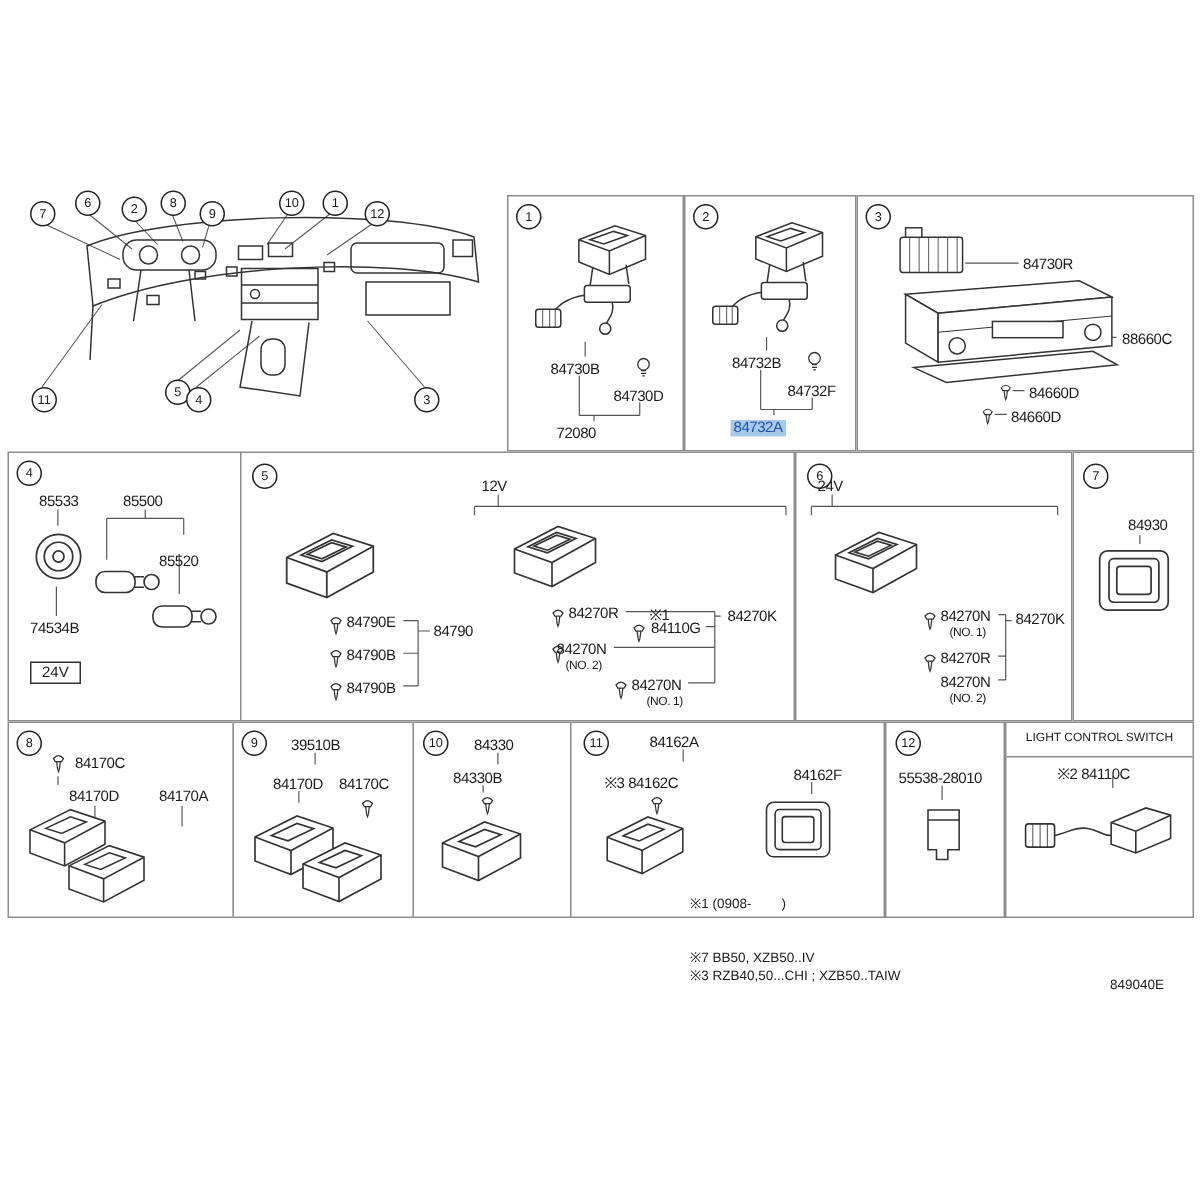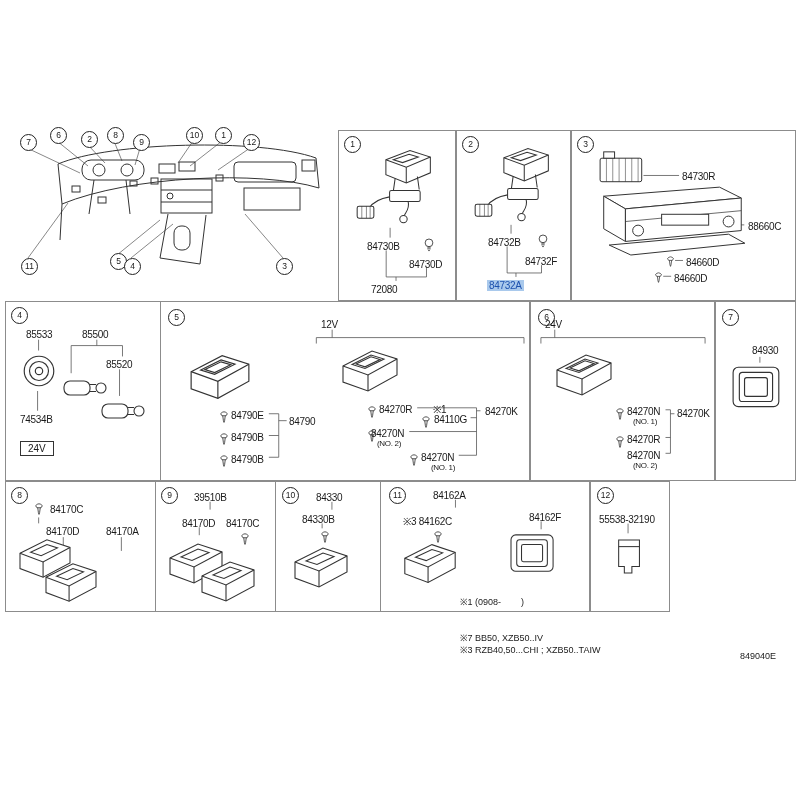--- a/index.html
+++ b/index.html
@@ -208,21 +208,21 @@
     <div class="pt" style="left:102px;top:142px">84660D</div>
   </div>
 
   <div class="panel" style="left:5px;top:301px;width:156px;height:180px">
     <svg class="leads" viewBox="0 0 156 180">
       <path d="M33 38 V49 M92 38 V44 M66 44 H118 M66 44 V72 M118 44 V55 M115 68 V95 M32 110 V90"></path>
     </svg>
     <div class="pn" style="left:5px;top:5px">4</div>
     <div class="pt" style="left:20px;top:27px">85533</div>
     <div class="pt" style="left:76px;top:27px">85500</div>
-    <div class="pt" style="left:100px;top:57px">85520</div>
+    <div class="pt" style="left:100px;top:67px">85520</div>
     <svg class="ic" style="left:14px;top:50px" width="38" height="38" viewBox="0 0 36 36">
         <use href="#g-sock"></use>
       </svg>
     <svg class="ic" style="left:56px;top:74px" width="48" height="26" viewBox="0 0 48 26">
         <use href="#g-plug"></use>
       </svg>
     <svg class="ic" style="left:94px;top:97px" width="48" height="26" viewBox="0 0 48 26">
         <use href="#g-plug"></use>
       </svg>
     <div class="pt" style="left:14px;top:112px">74534B</div>
@@ -383,26 +383,36 @@
     <svg class="ic" style="left:126px;top:50px" width="52" height="44" viewBox="0 0 52 46">
         <use href="#g-sqsw"></use>
       </svg>
   </div>
 
   <div class="panel" style="left:590px;top:481px;width:80px;height:131px">
     <svg class="leads" viewBox="0 0 80 131">
       <path d="M38 42 V52"></path>
     </svg>
     <div class="pn" style="left:6px;top:5px">12</div>
-    <div class="pt" style="left:8px;top:32px">55538-32190</div>
+    <div class="pt" style="left:8px;top:32px">55538-28010</div>
     <svg class="ic" style="left:22px;top:54px" width="34" height="42" viewBox="0 0 36 44">
         <use href="#g-clip"></use>
       </svg>
   </div>
 
+  <div class="panel" style="left:670px;top:481px;width:126px;height:131px">
+    <svg class="leads" viewBox="0 0 126 131">
+      <path d="M72 36 V44"></path>
+    </svg>
+    <div class="lhead">LIGHT CONTROL SWITCH</div>
+    <div class="pt" style="left:34px;top:26px">※2 84110C</div>
+    <svg class="ic" style="left:8px;top:46px" width="110" height="58" viewBox="0 0 110 60">
+        <use href="#g-wiresw"></use>
+      </svg>
+  </div>
 
   <div class="note" style="left:460px;top:595px">※1 (0908-        )</div>
   <div class="note" style="left:460px;top:631px">※7 BB50, XZB50..IV</div>
   <div class="note" style="left:460px;top:643px">※3 RZB40,50...CHI ; XZB50..TAIW</div>
 
   <div class="note" style="left:740px;top:651px">849040E</div>
 
 </div>
 
 </body></html>

